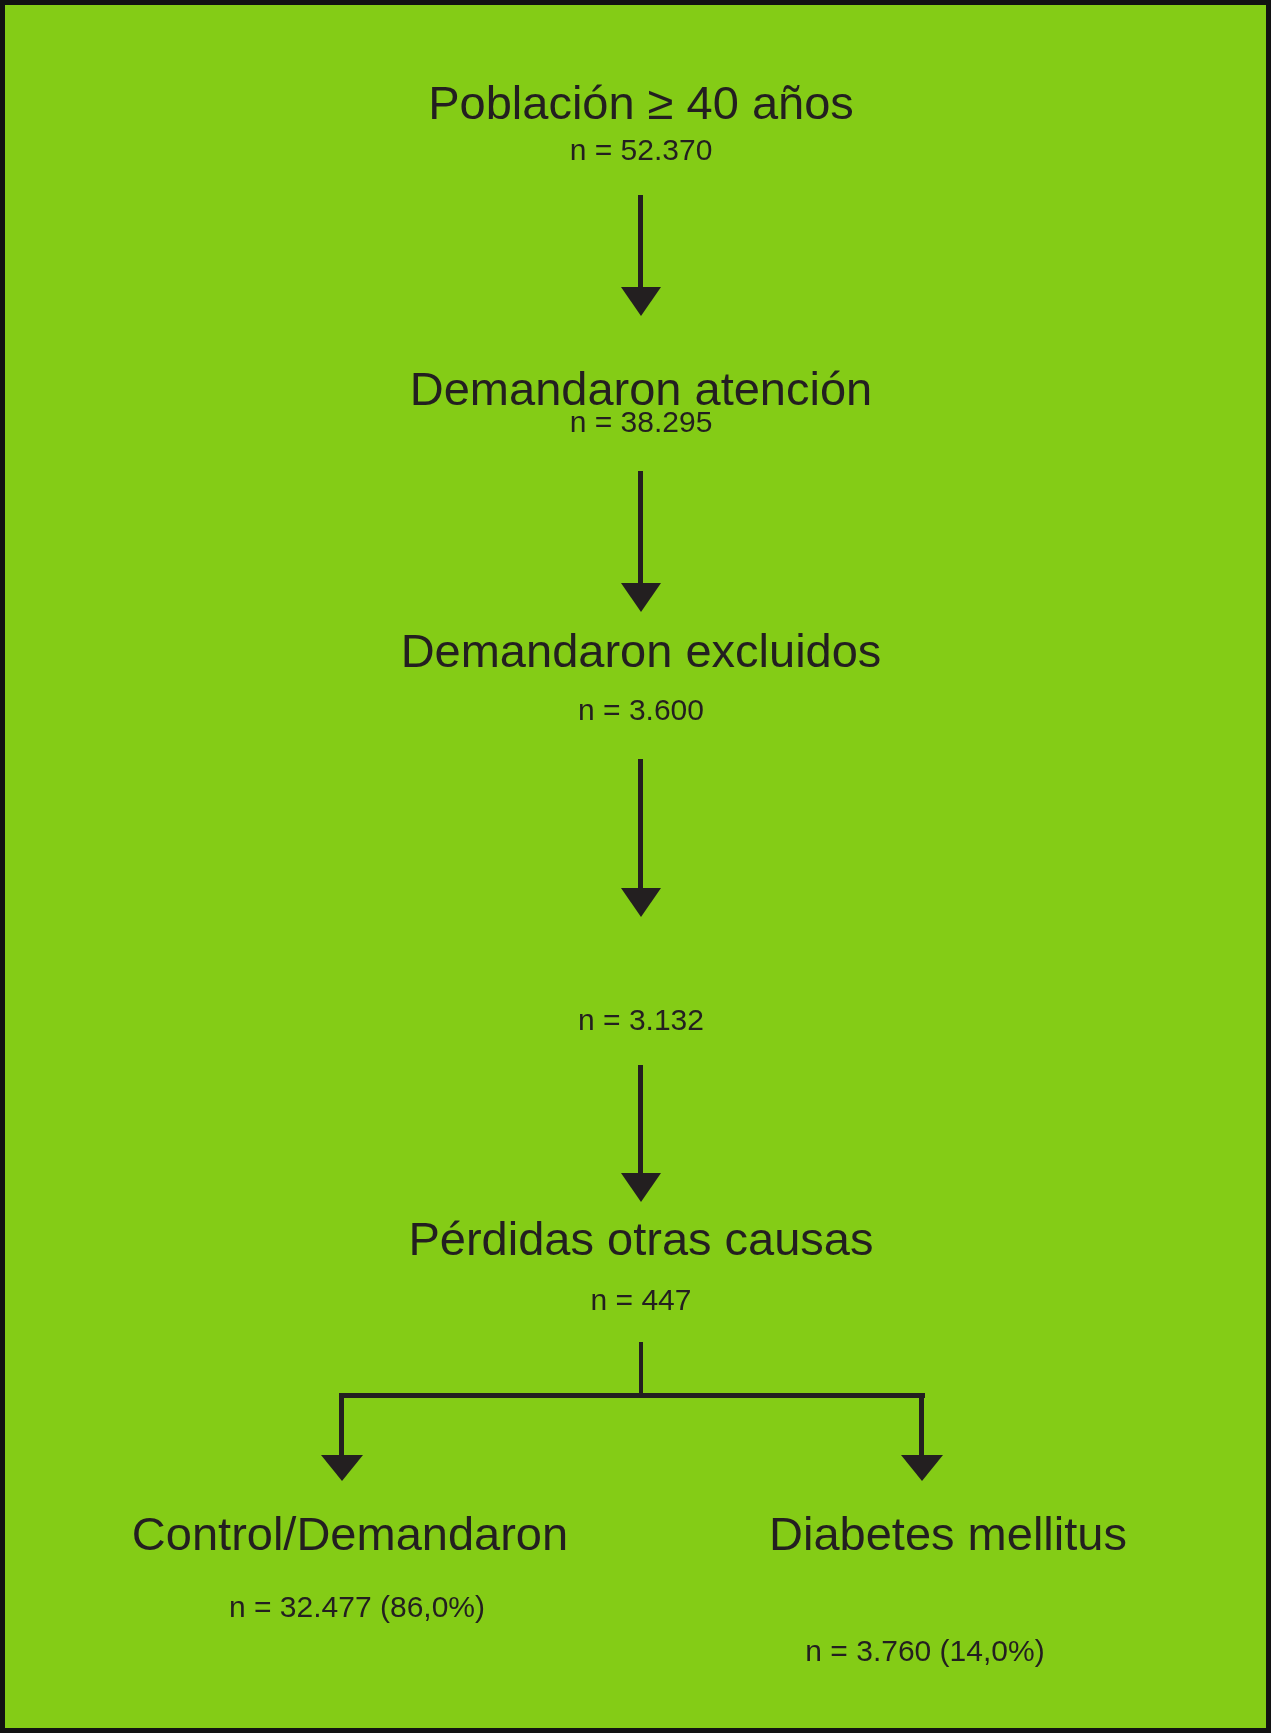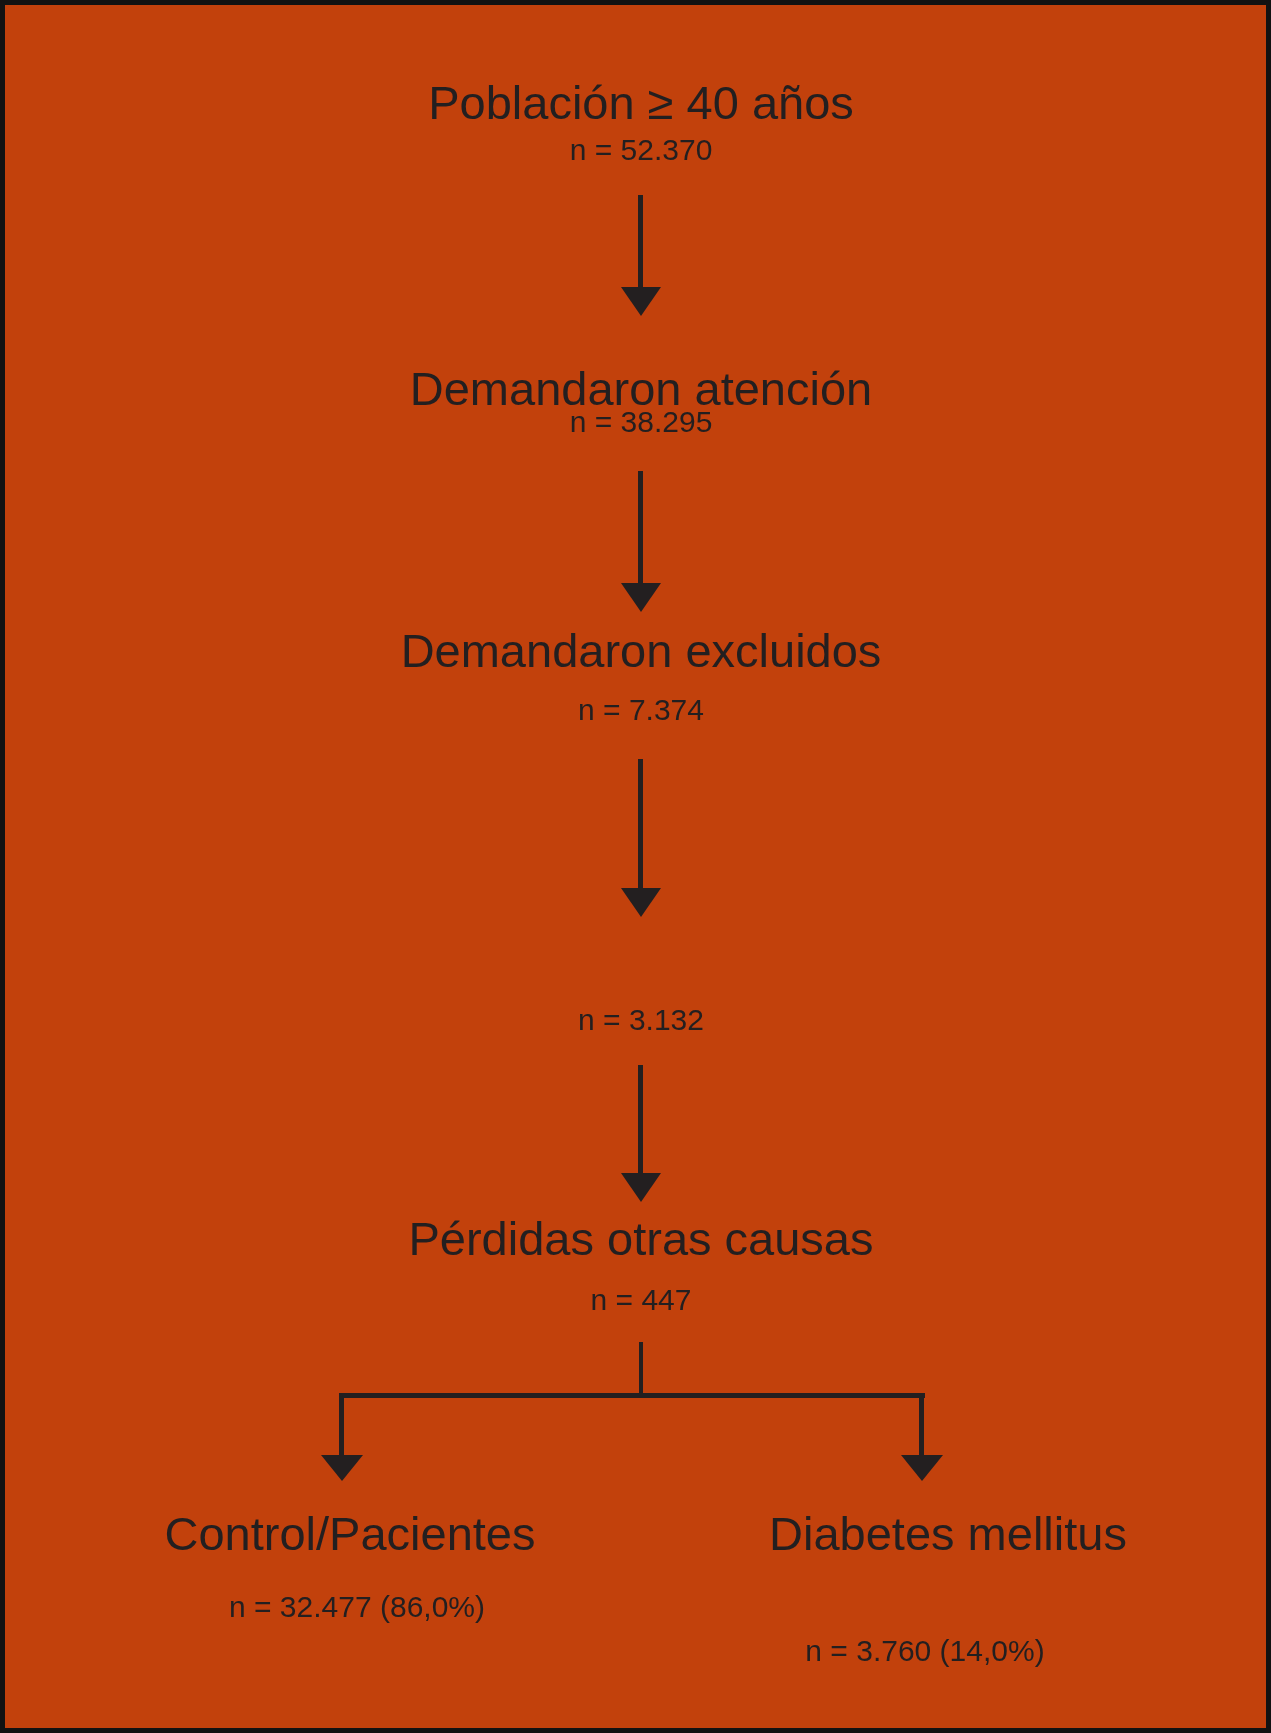--- a/index.html
+++ b/index.html
@@ -6,21 +6,21 @@
     margin: 0;
     padding: 0;
     background: #ffffff;
   }
   .canvas {
     position: relative;
     width: 1271px;
     height: 1733px;
     box-sizing: border-box;
     border: 5px solid #121212;
-    background: #c2410c;
+    background: #84cc16;
     font-family: "Liberation Sans", sans-serif;
     color: #231f20;
     overflow: hidden;
   }
   .txt {
     position: absolute;
     transform: translateX(-50%);
     white-space: nowrap;
     color: #231f20;
     line-height: 1.1;
@@ -56,21 +56,21 @@
   <div class="shaft" style="left:633px; top:190px; width:5px; height:94px;"></div>
   <div class="head" style="left:616px; top:282px;"></div>
 
   <div class="txt label" style="left:636px; top:328px;margin-top:30px;">Demandaron atención</div>
   <div class="txt value" style="left:636px; top:400px;">n = 38.295</div>
 
   <div class="shaft" style="left:633px; top:466px; width:5px; height:114px;"></div>
   <div class="head" style="left:616px; top:578px;"></div>
 
   <div class="txt label" style="left:636px; top:620px;">Demandaron excluidos</div>
-  <div class="txt value" style="left:636px; top:688px;">n = 7.374</div>
+  <div class="txt value" style="left:636px; top:688px;">n = 3.600</div>
 
   <div class="shaft" style="left:633px; top:754px; width:5px; height:131px;"></div>
   <div class="head" style="left:616px; top:883px;"></div>
 
   <div class="txt value" style="left:636px; top:998px;">n = 3.132</div>
 
   <div class="shaft" style="left:633px; top:1060px; width:5px; height:110px;"></div>
   <div class="head" style="left:616px; top:1168px;"></div>
 
   <div class="txt label" style="left:636px; top:1208px;">Pérdidas otras causas</div>
@@ -78,19 +78,19 @@
 
   <div class="shaft" style="left:634px; top:1337px; width:4px; height:53px;"></div>
   <div class="shaft" style="left:334px; top:1388px; width:586px; height:5px;"></div>
 
   <div class="shaft" style="left:334px; top:1388px; width:5px; height:64px;"></div>
   <div class="head small" style="left:316px; top:1450px;"></div>
 
   <div class="shaft" style="left:914px; top:1388px; width:5px; height:64px;"></div>
   <div class="head small" style="left:896px; top:1450px;"></div>
 
-  <div class="txt label" style="left:345px; top:1503px;">Control/Pacientes</div>
+  <div class="txt label" style="left:345px; top:1503px;">Control/Demandaron</div>
   <div class="txt value" style="left:352px; top:1585px;">n = 32.477 (86,0%)</div>
 
   <div class="txt label" style="left:920px; top:1503px;margin-left:23px;">Diabetes mellitus</div>
   <div class="txt value" style="left:920px; top:1585px;margin-top:44px;">n = 3.760 (14,0%)</div>
 
 </div>
 
 </body></html>

